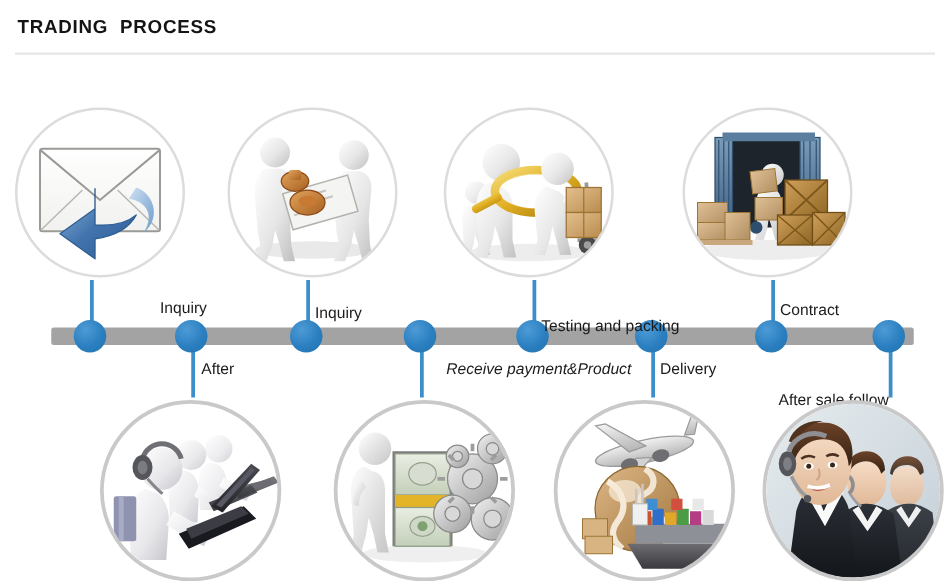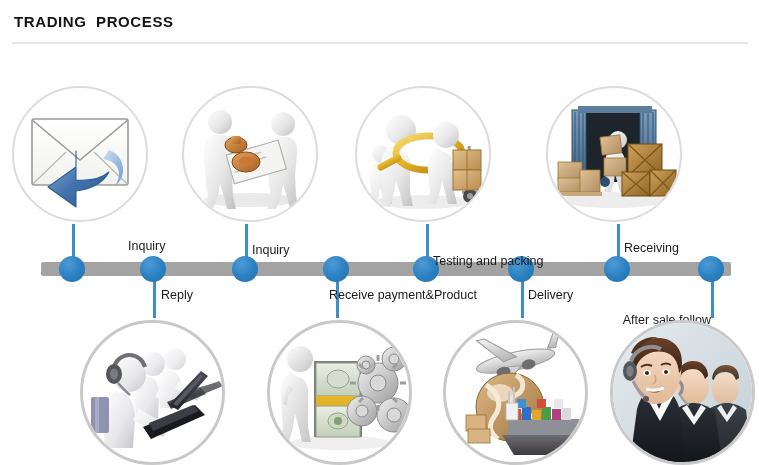--- a/index.html
+++ b/index.html
@@ -227,24 +227,24 @@
   <div class="tl-node" style="left:245px;"></div>
   <div class="tl-node" style="left:336px;"></div>
   <div class="tl-node" style="left:426px;"></div>
   <div class="tl-node" style="left:521px;"></div>
   <div class="tl-node" style="left:617px;"></div>
   <div class="tl-node" style="left:711px;"></div>
 
   <div class="lbl" style="left:94px;top:239px;margin-left:34px;">Inquiry</div>
   <div class="lbl" style="left:252px;top:243px;">Inquiry</div>
   <div class="lbl" style="left:433px;top:243px;margin-top:11px;">Testing and packing</div>
-  <div class="lbl" style="left:624px;top:241px;">Receiving</div>
-
-  <div class="lbl" style="left:161px;top:288px;">Reply</div>
-  <div class="lbl" style="left:329px;top:288px;">Receive payment&amp;Product</div>
+  <div class="lbl" style="left:624px;top:241px;">Contract</div>
+
+  <div class="lbl" style="left:161px;top:288px;">After</div>
+  <div class="lbl" style="left:357px;top:288px;font-style:italic;">Receive payment&amp;Product</div>
   <div class="lbl" style="left:528px;top:288px;">Delivery</div>
   <div class="lbl two" style="left:601px;top:283px;width:110px;">
     <div>After sale follow</div>
     <div>up service</div>
   </div>
 
   <div class="circ ring-thick" style="left:80px;top:320px;width:145px;height:145px;">
     <svg width="139" height="139" viewBox="0 0 139 139" aria-hidden="true">
       <defs>
         <linearGradient id="man4" x1="0" y1="0" x2="1" y2="1">

